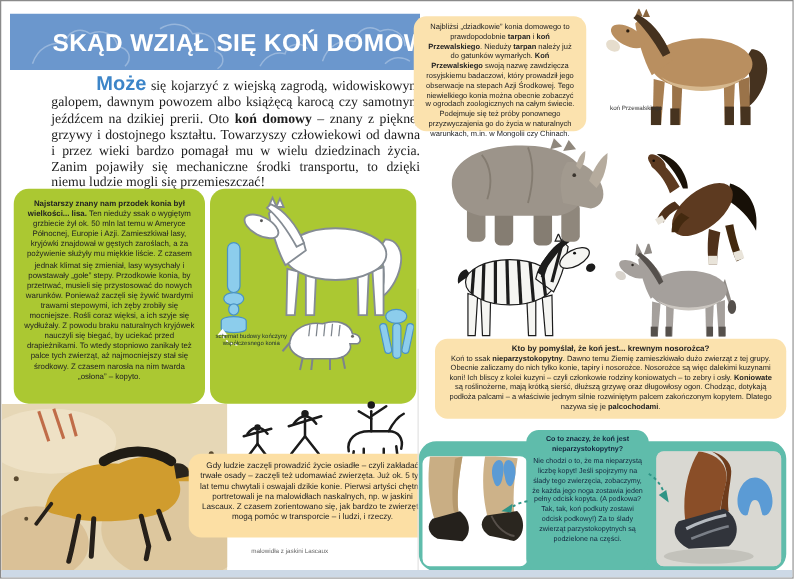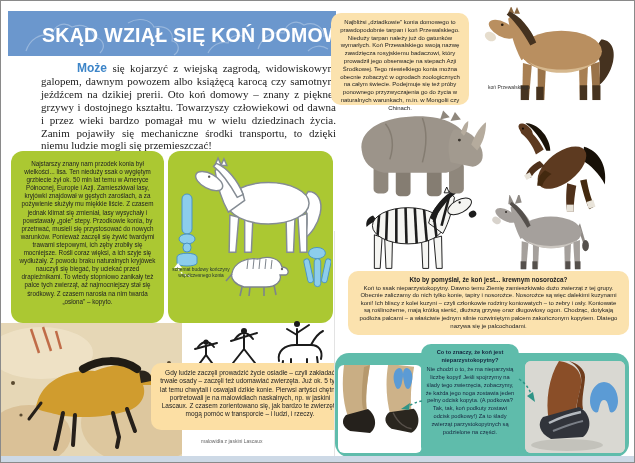--- a/index.html
+++ b/index.html
@@ -6,22 +6,22 @@
   .frame{position:relative;width:633px;height:461px;border:1px solid #8a8a8a;background:#ffffff;overflow:hidden;
          font-family:"Liberation Sans",sans-serif;}
   .abs{position:absolute;}
   
   .header-band{left:7px;top:10px;width:328px;height:45px;background:#6b97cd;overflow:hidden;}
   .page-title{position:absolute;left:34px;top:0;height:45px;line-height:49px;color:#ffffff;
               font-weight:bold;font-size:19.5px;letter-spacing:.3px;white-space:nowrap;}
   
   .intro{left:40px;top:61px;width:295px;font-family:"Liberation Serif",serif;font-size:11px;
          line-height:12.9px;color:#1c1c1c;text-align:justify;}
-  .intro .lead{color:#3d85c8;font-weight:bold;font-family:"Liberation Sans",sans-serif;font-size:12px;padding-left:36px;}
-  .b{font-weight:normal;}
+  .intro .lead{color:#3d85c8;font-weight:bold;font-family:"Liberation Sans",sans-serif;font-size:16px;padding-left:36px;}
+  .b{font-weight:bold;}
   
   .green-box{left:10px;top:150px;width:153px;height:172px;background:#abc832;border-radius:12px;
              box-sizing:border-box;padding:9px 7px;font-size:6.3px;line-height:8.1px;color:#222;text-align:center;}
   .green-panel{left:167px;top:150px;width:165px;height:172px;background:#abc832;border-radius:12px;overflow:hidden;}
   .diagram-label{left:167px;top:266px;width:66px;font-size:4.8px;line-height:5.8px;color:#233;text-align:center;}
   
   .cave{left:0;top:322px;width:181px;height:134px;overflow:hidden;}
   .petro{left:192px;top:310px;width:132px;height:66px;}
   .orange-box{background:#fbe2ae;border-radius:10px;box-sizing:border-box;color:#222;text-align:center;}
   .box-bottomleft{left:150px;top:362px;width:198px;height:67px;padding:6px 8px;font-size:6.5px;line-height:8.3px;background:#fcdfa4;}

